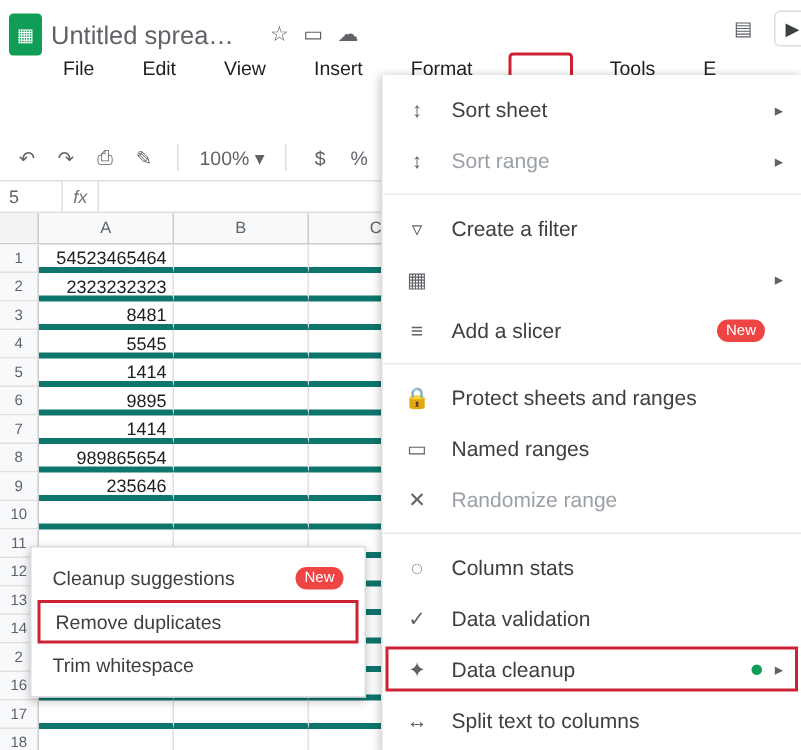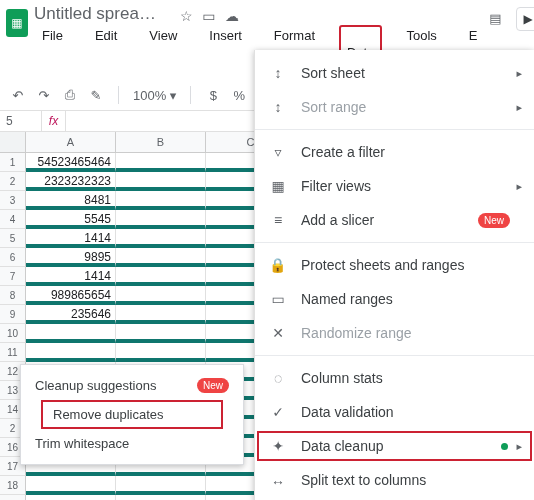--- a/index.html
+++ b/index.html
@@ -2,51 +2,51 @@
 <html><head>
 <meta charset="utf-8">
 <style>
   * { box-sizing: border-box; margin: 0; padding: 0; font-family: Arial, sans-serif; }
   body { width: 534px; height: 500px; overflow: hidden; background: #fff; color: #3c4043; font-size: 13px; position: relative; }
 
   .top { display: flex; align-items: flex-start; padding: 4px 6px 0 6px; }
   .logo { width: 30px; height: 38px; display: flex; align-items: center; justify-content: center; margin-right: 6px; }
   .logo-box { width: 22px; height: 28px; background: #0f9d58; border-radius: 3px; display:flex; align-items:center; justify-content:center; }
   .logo-box span { color:#fff; font-size:12px; line-height:1; }
-  .title-row { display:flex; align-items:flex-end; gap:10px; }
+  .title-row { display:flex; align-items:flex-start; gap:10px;margin-top:10px; }
   .title { font-size:17px; color:#5f6368; max-width:130px; white-space:nowrap; overflow:hidden; text-overflow:ellipsis; }
   .title-icons span { color:#5f6368; font-size:14px; margin-left:6px; }
   .menubar { display:flex; gap:16px; margin-top:1px; font-size:13px; color:#202124; }
   .menu-item { padding:3px 8px; border-radius:3px; }
   .menu-item.active { border:2px solid #c23; padding:18px 6px; }
   .right-icons { margin-left:auto; display:flex; align-items:center; gap:10px; padding-right:0; }
   .chat-ic { width:20px; height:20px; color:#5f6368; display:flex; align-items:center; justify-content:center; }
   .meet { width:32px; height:24px; border:1px solid #dadce0; border-radius:4px; display:flex; align-items:center; justify-content:center; font-size:12px; }
   .share { background:#0f9d58; color:#fff; padding:7px 10px 7px 10px; border-radius:4px 0 0 4px; font-size:13px; display:flex; align-items:center; gap:6px; }
 
   .toolbar { display:flex; align-items:center; gap:10px; padding:6px 10px; border-bottom:1px solid #e0e0e0; color:#5f6368; font-size:13px; }
   .toolbar .sep { width:1px; height:18px; background:#dadce0; margin:0 4px; }
   .tb-ic { width:16px; text-align:center; }
 
   .namebox-row { display:flex; align-items:center; border-bottom:1px solid #e0e0e0; }
   .namebox { width:42px; padding:3px 6px; font-size:12px; color:#5f6368; border-right:1px solid #e0e0e0; }
-  .fx { width:24px; text-align:center; font-style:italic; color:#be185d; font-size:12px; border-right:1px solid #e0e0e0; padding:3px 0; }
+  .fx { width:24px; text-align:center; font-style:italic; color:#737373; font-size:12px; border-right:1px solid #e0e0e0; padding:3px 0; }
 
   .grid { position:relative; }
   .col-head { display:flex; background:#f8f9fa; border-bottom:1px solid #ccc; }
   .rowhead-spacer { width:26px; border-right:1px solid #ccc; background:#f1f3f4; height:20px; }
   .col { width:90px; text-align:center; font-size:11px; color:#5f6368; border-right:1px solid #ccc; line-height:20px; height:20px; }
   .rows { }
   .row { display:flex; height:19px; }
   .rh { width:26px; background:#f8f9fa; border-right:1px solid #ccc; border-bottom:1px solid #e0e0e0; text-align:center; font-size:10px; color:#5f6368; line-height:19px; }
   .cell { width:90px; border-right:1px solid #e0e0e0; border-bottom:4px solid #0f766e; text-align:right; padding-right:4px; font-size:12px; line-height:19px; color:#202124; }
 
   .submenu { position:absolute; left:20px; top:364px; width:224px; background:#fff; border:1px solid #dadce0; box-shadow:0 2px 6px rgba(0,0,0,.25); padding:6px 0; font-size:13px; }
   .submenu .item { padding:7px 14px; display:flex; align-items:center; justify-content:space-between; }
-  .submenu .item.boxed { border:2px solid #c23; margin:0 20px; padding:5px 10px; }
+  .submenu .item.boxed { border:2px solid #c23; margin:0 4px; padding:5px 10px; }
   .badge { background:#ef4444; color:#fff; font-size:10px; padding:2px 6px; border-radius:8px; }
 
   .dropdown { position:absolute; left:254px; top:50px; width:280px; background:#fff; border-left:1px solid #e0e0e0; box-shadow:-2px 0 6px rgba(0,0,0,.12), 2px 2px 6px rgba(0,0,0,.2); padding:6px 0; font-size:14px; }
   .dd-item { display:flex; align-items:center; padding:9px 14px; gap:14px; color:#3c4043; position:relative; }
   .dd-item.disabled { color:#9aa0a6; }
   .dd-item .arrow { position:absolute; right:12px; color:#5f6368; font-size:11px; }
   .dd-item .dot { position:absolute; right:26px; width:7px; height:7px; background:#0f9d58; border-radius:50%; }
   .dd-item .badge { position:absolute; right:24px; }
   .dd-sep { height:1px; background:#e8eaed; margin:5px 0; }
   .dd-ic { width:18px; text-align:center; color:#5f6368; font-size:14px; }
@@ -264,21 +264,20 @@
       <span>Sort range</span>
       <span class="arrow">▸</span>
     </div>
     <div class="dd-sep"></div>
     <div class="dd-item">
       <span class="dd-ic">▿</span>
       <span>Create a filter</span>
     </div>
     <div class="dd-item">
       <span class="dd-ic">▦</span>
-      <span>Filter views</span>
       <span class="arrow">▸</span>
     </div>
     <div class="dd-item">
       <span class="dd-ic">≡</span>
       <span>Add a slicer</span>
       <span class="badge">New</span>
     </div>
     <div class="dd-sep"></div>
     <div class="dd-item">
       <span class="dd-ic">🔒</span>

